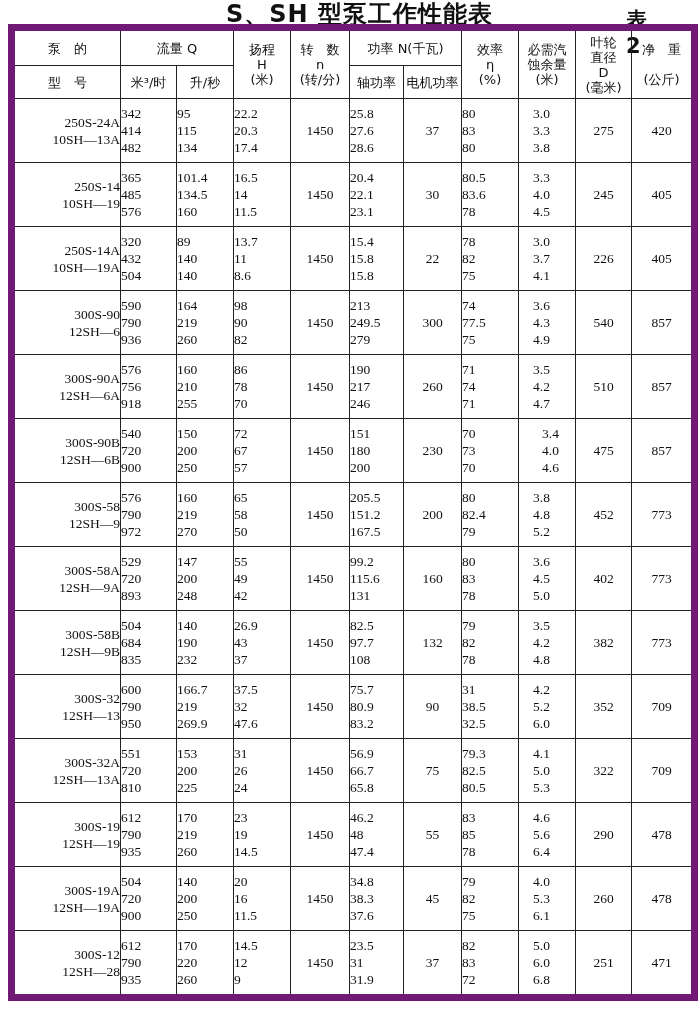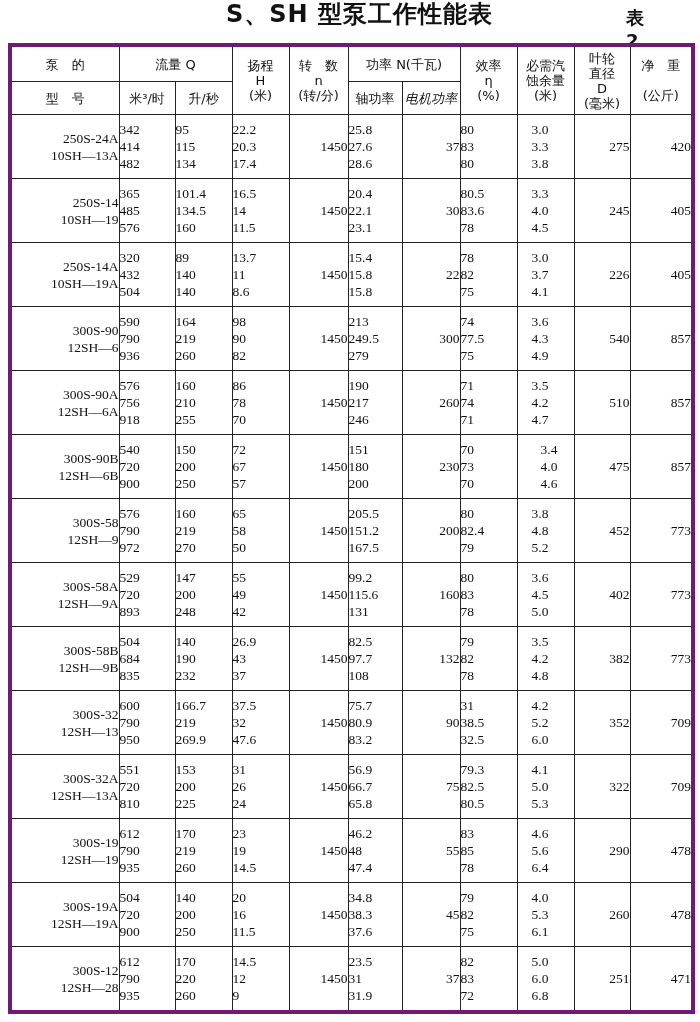--- a/index.html
+++ b/index.html
@@ -1,37 +1,37 @@
 <!DOCTYPE html>
 <html><head>
 <meta charset="utf-8">
 <style>
   html, body { margin:0; padding:0; background:#ffffff; }
   body { width:700px; height:1022px; position:relative; overflow:hidden;
          font-family:"DejaVu Serif", "Liberation Serif", serif; color:#111; }
   .title { position:absolute; top:0; left:0; width:624px; height:28px; }
   .title .main { position:absolute; left:226px; top:-2px; font-size:24px; font-weight:bold;
                  letter-spacing:1px; font-family:"DejaVu Sans", "Liberation Sans", sans-serif; }
-  .title .tag { position:absolute; left:626px; top:6px; font-size:18px; font-weight:bold;
+  .title .tag { position:absolute; left:626px; top:6px; font-size:21px; font-weight:bold;
                 font-family:"DejaVu Sans", sans-serif; }
-  table.perf { position:absolute; left:8px; top:43px; width:683px; border-collapse:collapse;
-               table-layout:fixed; border:4px solid #701a75; }
+  table.perf { position:absolute; left:8px; top:24px; width:683px; border-collapse:collapse;
+               table-layout:fixed; border:7px solid #701a75; }
   table.perf th, table.perf td { border:1.4px solid #222; padding:0; }
   table.perf th { font-weight:normal; font-size:13px; font-family:"DejaVu Sans", sans-serif;
                   text-align:center; line-height:15px; }
   .h1 th { height:34px; }
   .h2 th { height:32px; }
   table.perf td { font-size:13.5px; line-height:17px; vertical-align:middle;
                   font-family:"Liberation Serif", "DejaVu Serif", serif; }
   tr.data td { height:63px; }
   td.model { padding-left:6px; font-size:13.5px; line-height:17px;text-align:right; }
   td.list { padding-left:6px; }
-  td.center { text-align:right; }
+  td.center { text-align:center; }
   .line { display:block; white-space:nowrap; }
-  .sub { font-size:12px;font-style:italic; }
+  .sub { font-size:12px; }
 </style>
 </head>
 <body>
 
 <div class="title">
   <span class="main">S、SH 型泵工作性能表</span>
   <span class="tag">表 2</span>
 </div>
 
 <table class="perf">

